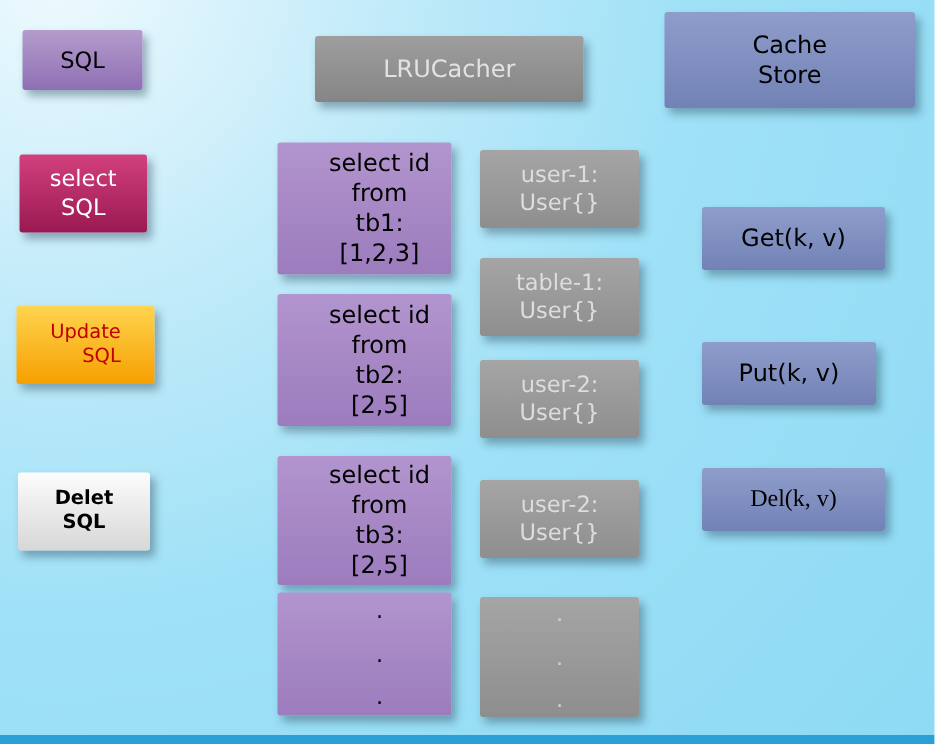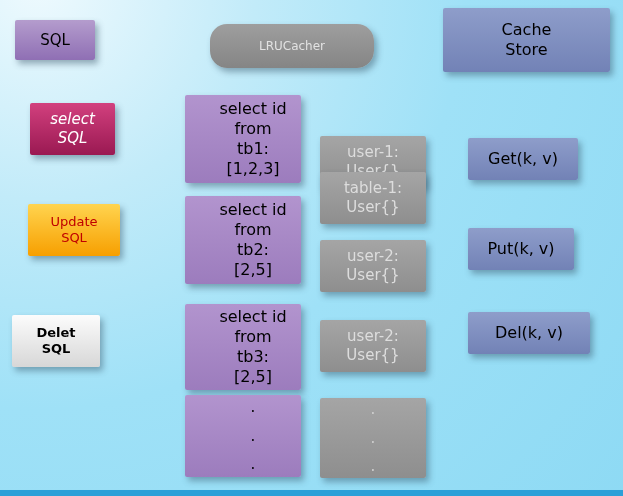--- a/index.html
+++ b/index.html
@@ -23,50 +23,50 @@
     text-align: center;
     white-space: pre-line;
     border-radius: 2px;
     box-shadow: 3px 4px 6px rgba(50, 80, 100, 0.45);
     color: #000;
     line-height: 1.25;
   }
   
   .sql-box        { left: 15px;  top: 20px;  width: 80px;  height: 40px;
                     background: linear-gradient(#b49ccd, #8f6fb4); font-size: 15px; }
-  .select-sql-box { left: 30px;  top: 103px; width: 85px;  height: 52px;
-                    background: linear-gradient(#d2407e, #9a1952); color: #ffffff; font-size: 15px; font-style: italic; }
-  .update-sql-box { left: 28px;  top: 204px; width: 92px;  height: 52px;
-                    background: linear-gradient(#ffd44f, #f79f00); color: #c00000; font-size: 13px; }
+  .select-sql-box { left: 13px;  top: 103px; width: 85px;  height: 52px;
+                    background: linear-gradient(#d2407e, #9a1952); color: #ffffff; font-size: 15px; }
+  .update-sql-box { left: 11px;  top: 204px; width: 92px;  height: 52px;
+                    background: linear-gradient(#ffd44f, #f79f00); color: #c00000; font-size: 13px; text-align: right; }
   .delete-sql-box { left: 12px;  top: 315px; width: 88px;  height: 52px;
                     background: linear-gradient(#fcfcfc, #d7d7d7); font-size: 13px; font-weight: bold; }
   
-  .lrucacher-box  { left: 210px; top: 24px;  width: 164px; height: 44px;
-                    background: linear-gradient(#9e9e9e, #858585); color: #e2e2e2; font-size: 12px; border-radius: 17px; }
+  .lrucacher-box  { left: 210px; top: 24px;  width: 179px; height: 44px;
+                    background: linear-gradient(#9e9e9e, #858585); color: #e2e2e2; font-size: 16px; }
   
   .query { left: 185px; width: 116px;
            background: linear-gradient(#b294ce, #9c7cbd); font-size: 16px; padding-left: 20px; }
   .query-1 { top: 95px;  height: 88px; }
   .query-2 { top: 196px; height: 88px; }
   .query-3 { top: 304px; height: 86px; }
   .query-dots { top: 395px; height: 82px; line-height: 1.9; font-size: 15px; }
   
   .result { left: 320px; width: 106px; height: 52px;
             background: linear-gradient(#a5a5a5, #8e8e8e); color: #dddddd; font-size: 15px; }
-  .result-1 { top: 100px; margin-top: 36px; }
+  .result-1 { top: 100px; }
   .result-2 { top: 172px; }
   .result-3 { top: 240px; }
   .result-4 { top: 320px; }
   .result-dots { top: 398px; height: 80px; line-height: 1.9; color: #cfcfcf; }
   
   .slate { background: linear-gradient(#8e9dca, #7282b6); font-size: 16px; }
   .cache-store-box { left: 443px; top: 8px;   width: 167px; height: 64px; }
-  .op-get { left: 468px; top: 138px; width: 110px; height: 42px; }
-  .op-put { left: 468px; top: 228px; width: 106px; height: 42px; }
-  .op-del { left: 468px; top: 312px; width: 122px; height: 42px; }
+  .op-get { left: 468px; top: 138px; width: 122px; height: 42px; }
+  .op-put { left: 468px; top: 228px; width: 116px; height: 42px; }
+  .op-del { left: 468px; top: 312px; width: 122px; height: 42px; font-family: Liberation Serif, serif; }
   
   .bottom-bar {
     position: absolute; left: 0; bottom: 0; width: 623px; height: 6px;
     background: #2ba0d8;
   }
 </style>
 </head>
 <body>
 
 <div class="canvas">

